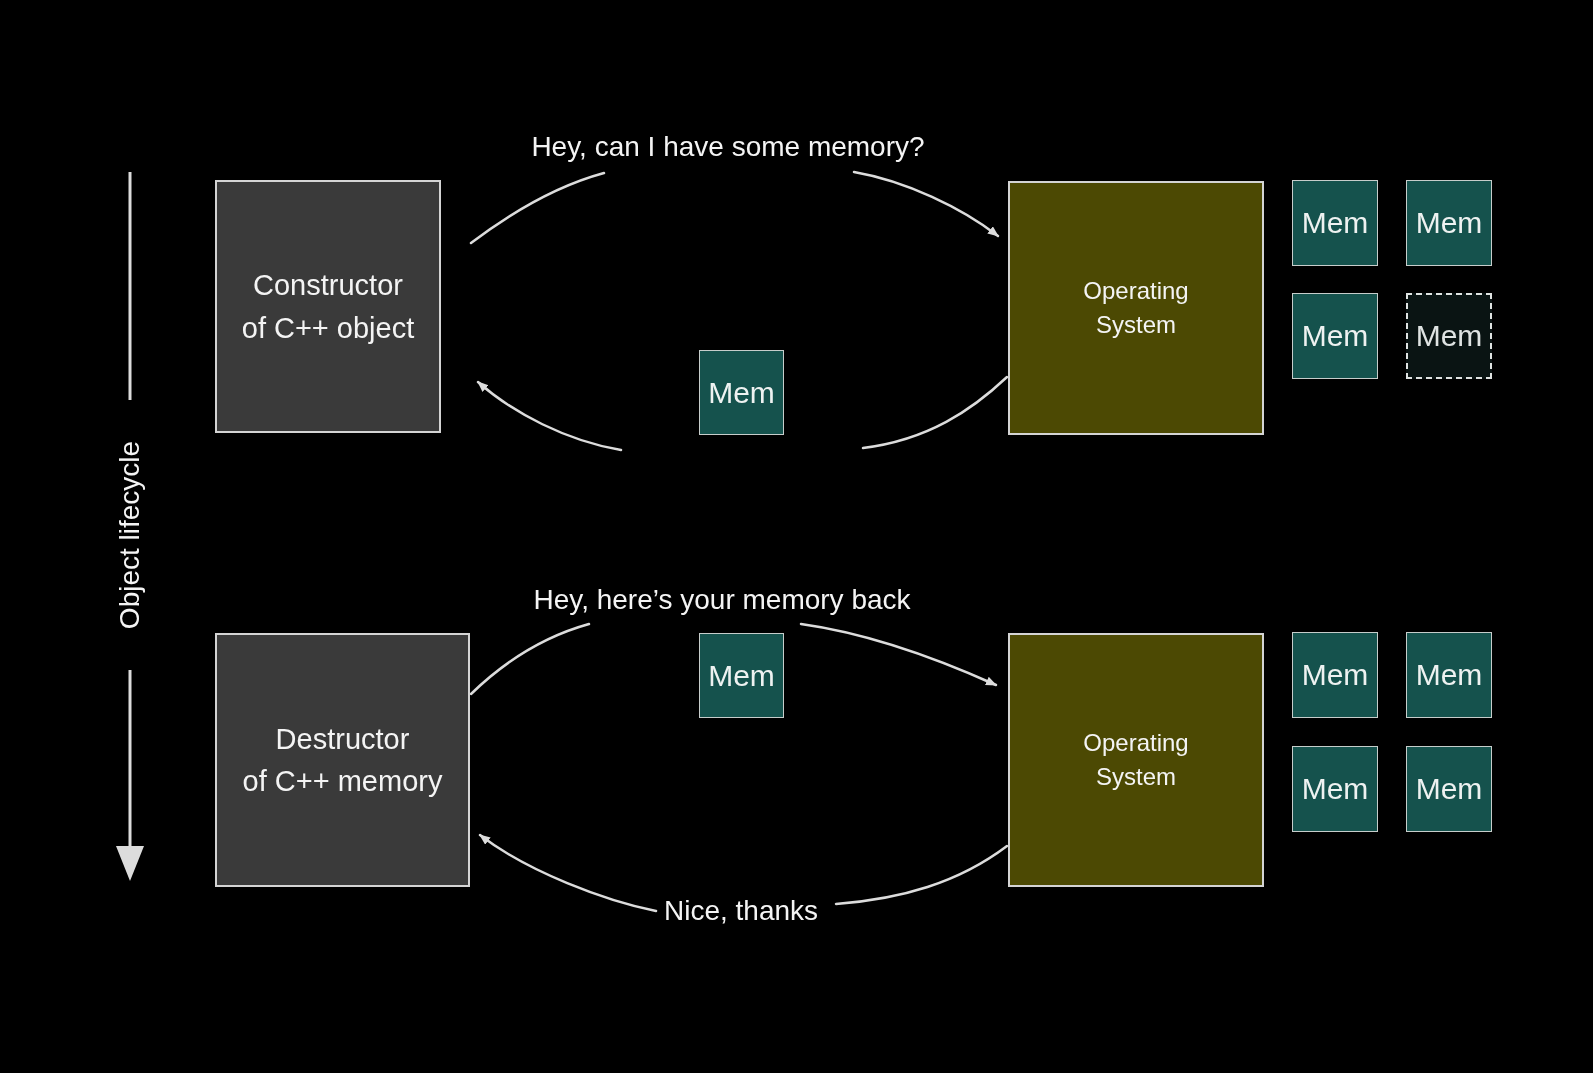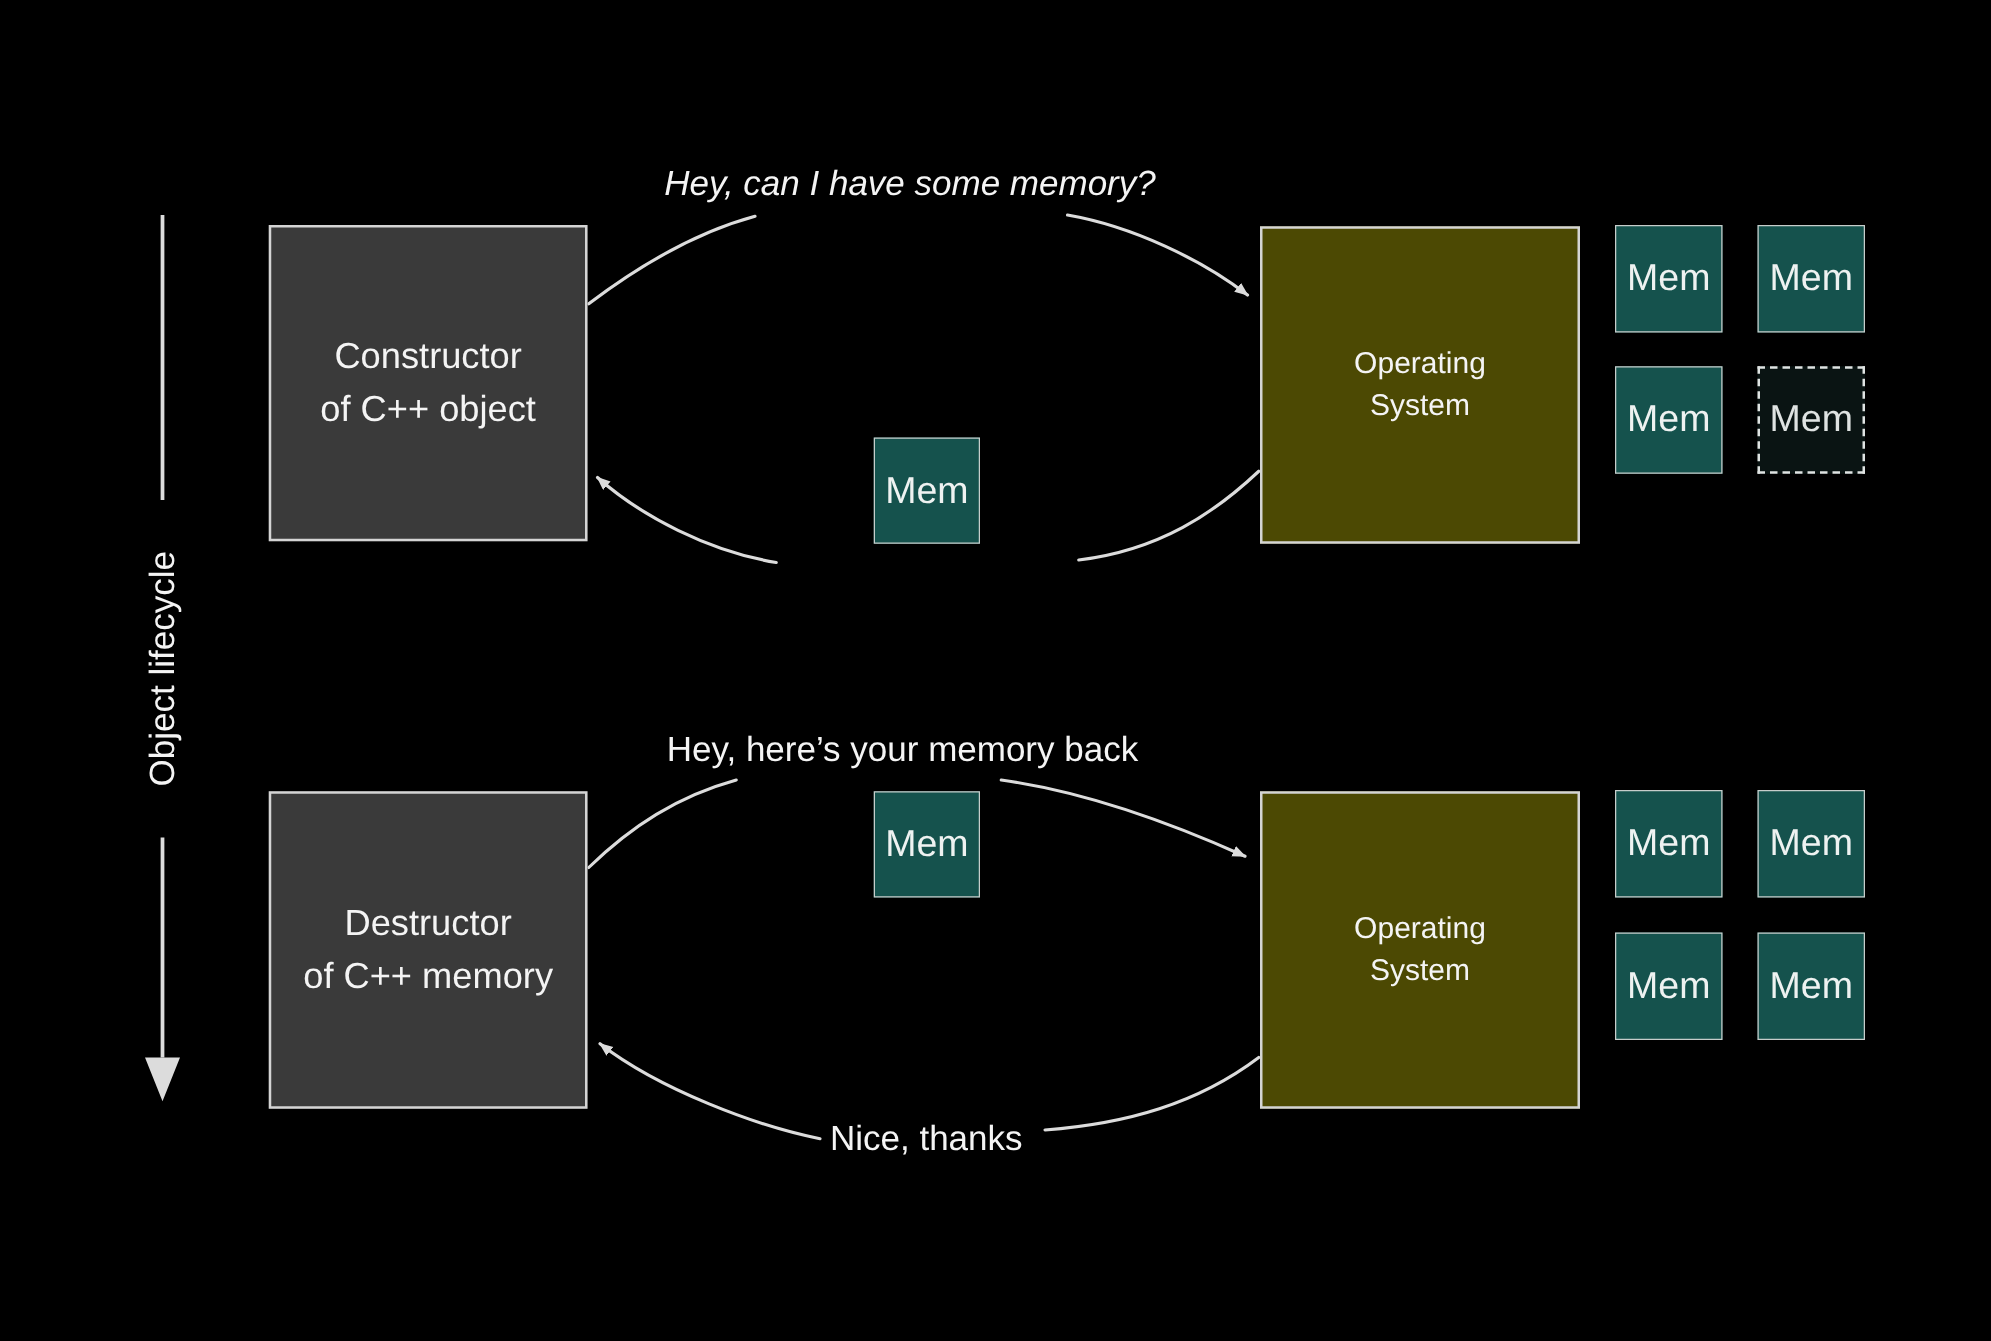--- a/index.html
+++ b/index.html
@@ -82,27 +82,27 @@
     </g>
 
     <g stroke="#dcdcdc" stroke-width="2.5" fill="none" stroke-linecap="round">
       <path d="M 1007 846 C 958 883, 901 899, 836 904"></path>
       <path d="M 656 911 C 606 901, 528 872, 480 835" marker-end="url(#ah)"></path>
     </g>
   </svg>
 
   <div class="lifecycle-label" style="left:130px;top:535px;">Object lifecycle</div>
 
-  <div class="bigbox graybox" style="left:215px;top:180px;width:255px;height:253px;">Constructor
+  <div class="bigbox graybox" style="left:215px;top:180px;width:226px;height:253px;">Constructor
 of C++ object</div>
 
   <div class="bigbox osbox" style="left:1008px;top:181px;width:256px;height:254px;">Operating
 System</div>
 
-  <div class="speech" style="left:728px;top:147px;font-style:italic;">Hey, can I have some memory?</div>
+  <div class="speech" style="left:728px;top:147px;">Hey, can I have some memory?</div>
 
 
   <div class="mem solid" style="left:699px;top:350px;">
       <span>Mem</span>
     </div>
 
   <div class="memgrid" style="left:1292px;top:180px;">
     <div class="mem solid">
         <span>Mem</span>
       </div>

